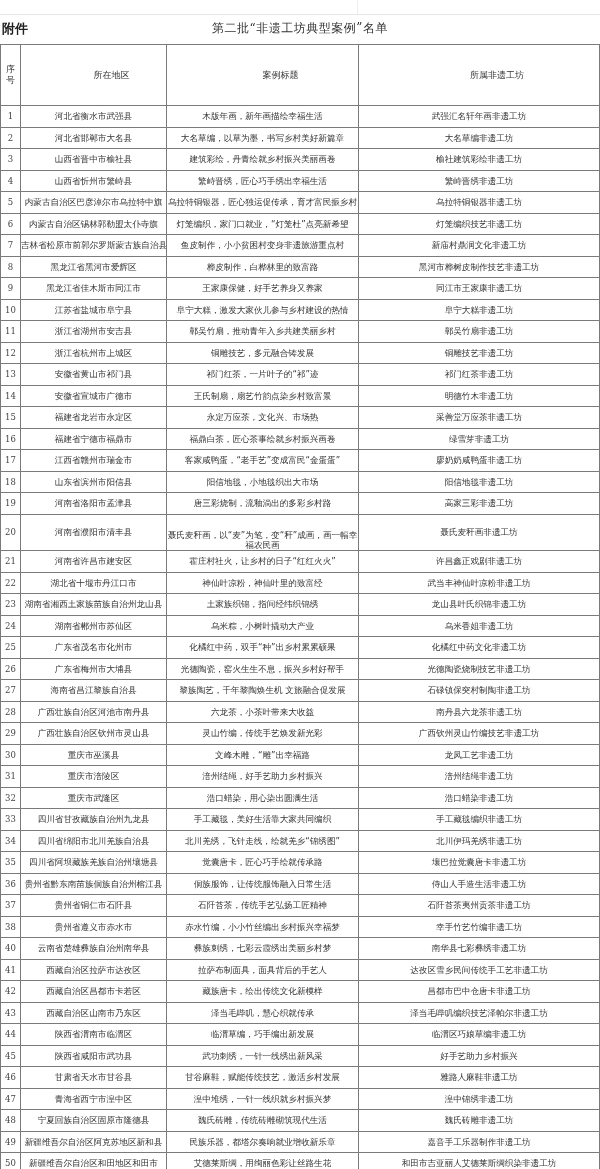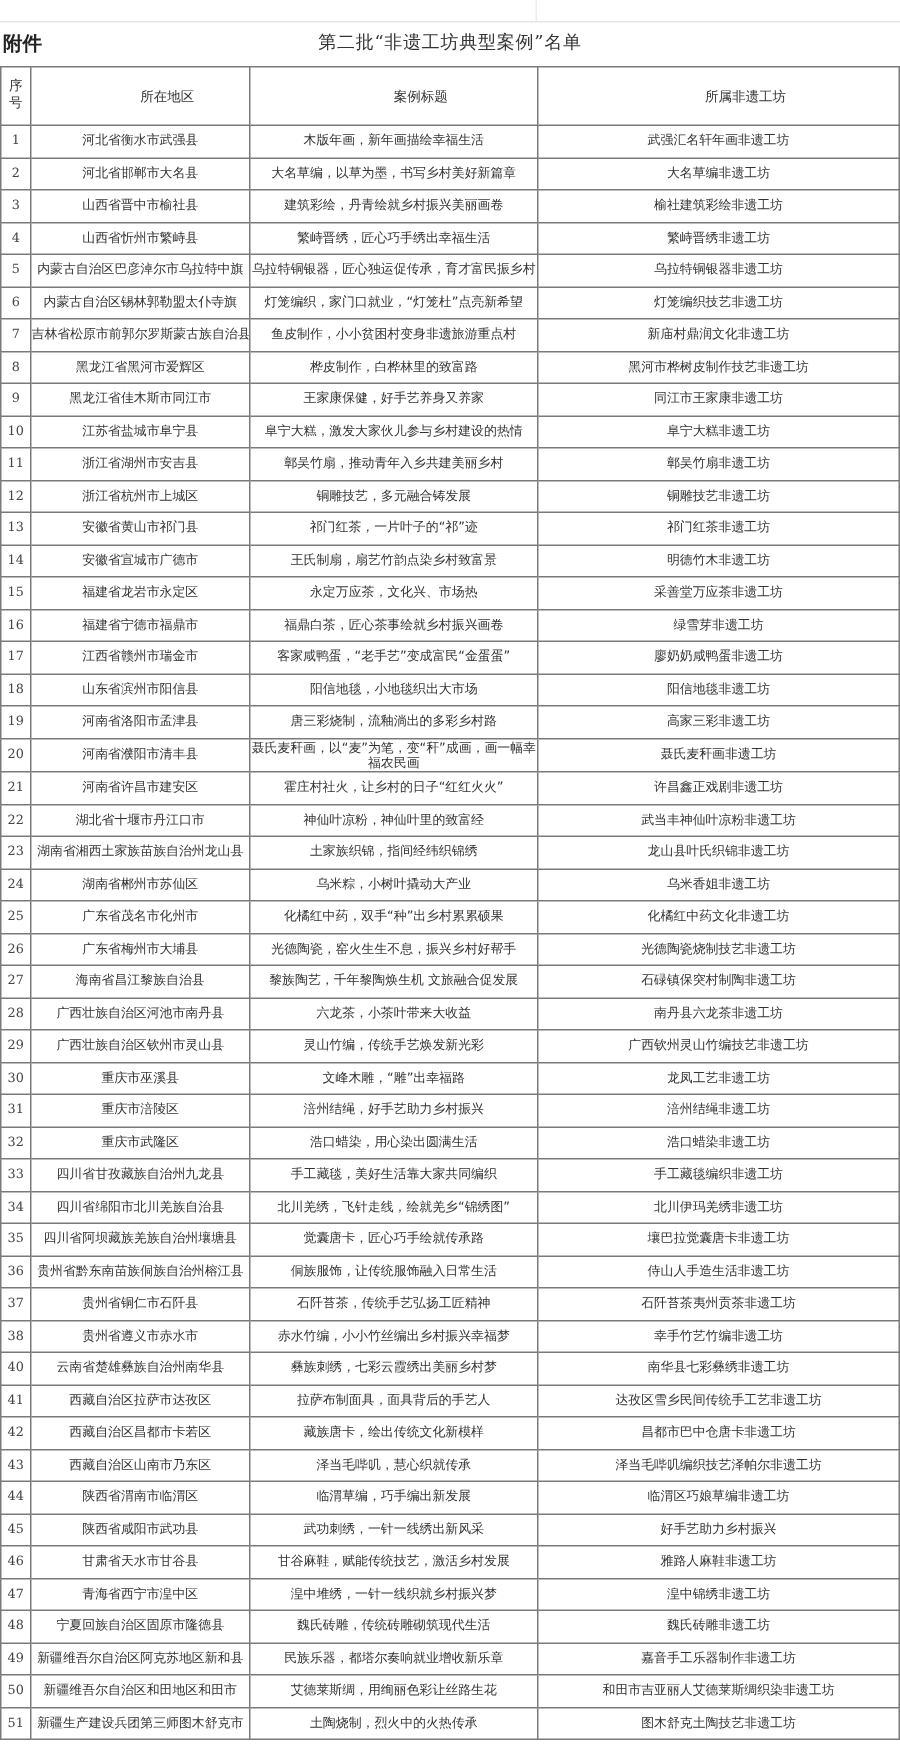--- a/index.html
+++ b/index.html
@@ -29,27 +29,27 @@
   }
   table.cases col.c-no { width: 20px; }
   table.cases col.c-region { width: 146px; }
   table.cases col.c-title { width: 192px; }
   table.cases col.c-workshop { width: 241px; }
   table.cases th, table.cases td {
     border: 1px solid #7a7a7a; padding: 0; text-align: center; vertical-align: middle;
     font-size: 8.6px; color: #333; overflow: hidden; white-space: nowrap;
   }
   table.cases th { height: 38px; font-weight: normal; font-size: 9px; padding-left: 36px; }
-  table.cases th.no-head { font-size: 9px; line-height: 11px; white-space: normal; padding: 0 1px; text-align: center; }
+  table.cases th.no-head { font-size: 9px; line-height: 11px; white-space: normal; padding: 11px 1px; text-align: center; }
   table.cases td { height: 20.5px; line-height: 20px; }
   table.cases td.no {
     font-family: "DejaVu Serif", "Liberation Serif", serif; font-size: 8.5px; color: #444;
   }
   table.cases td.wrap {
-    white-space: normal; line-height: 10px; vertical-align: top; padding-top: 1px;
+    white-space: normal; line-height: 10px; vertical-align: top; padding-top: 15px;
   }
   table.cases td.wrap .clip { display: block; height: 20px; overflow: hidden; }
 </style>
 </head>
 <body>
 
 <div class="attachment-label">附件</div>
 <div class="top-rule"></div>
 <div class="top-rule-v"></div>
 <div class="doc-title">第二批“非遗工坊典型案例”名单</div>

